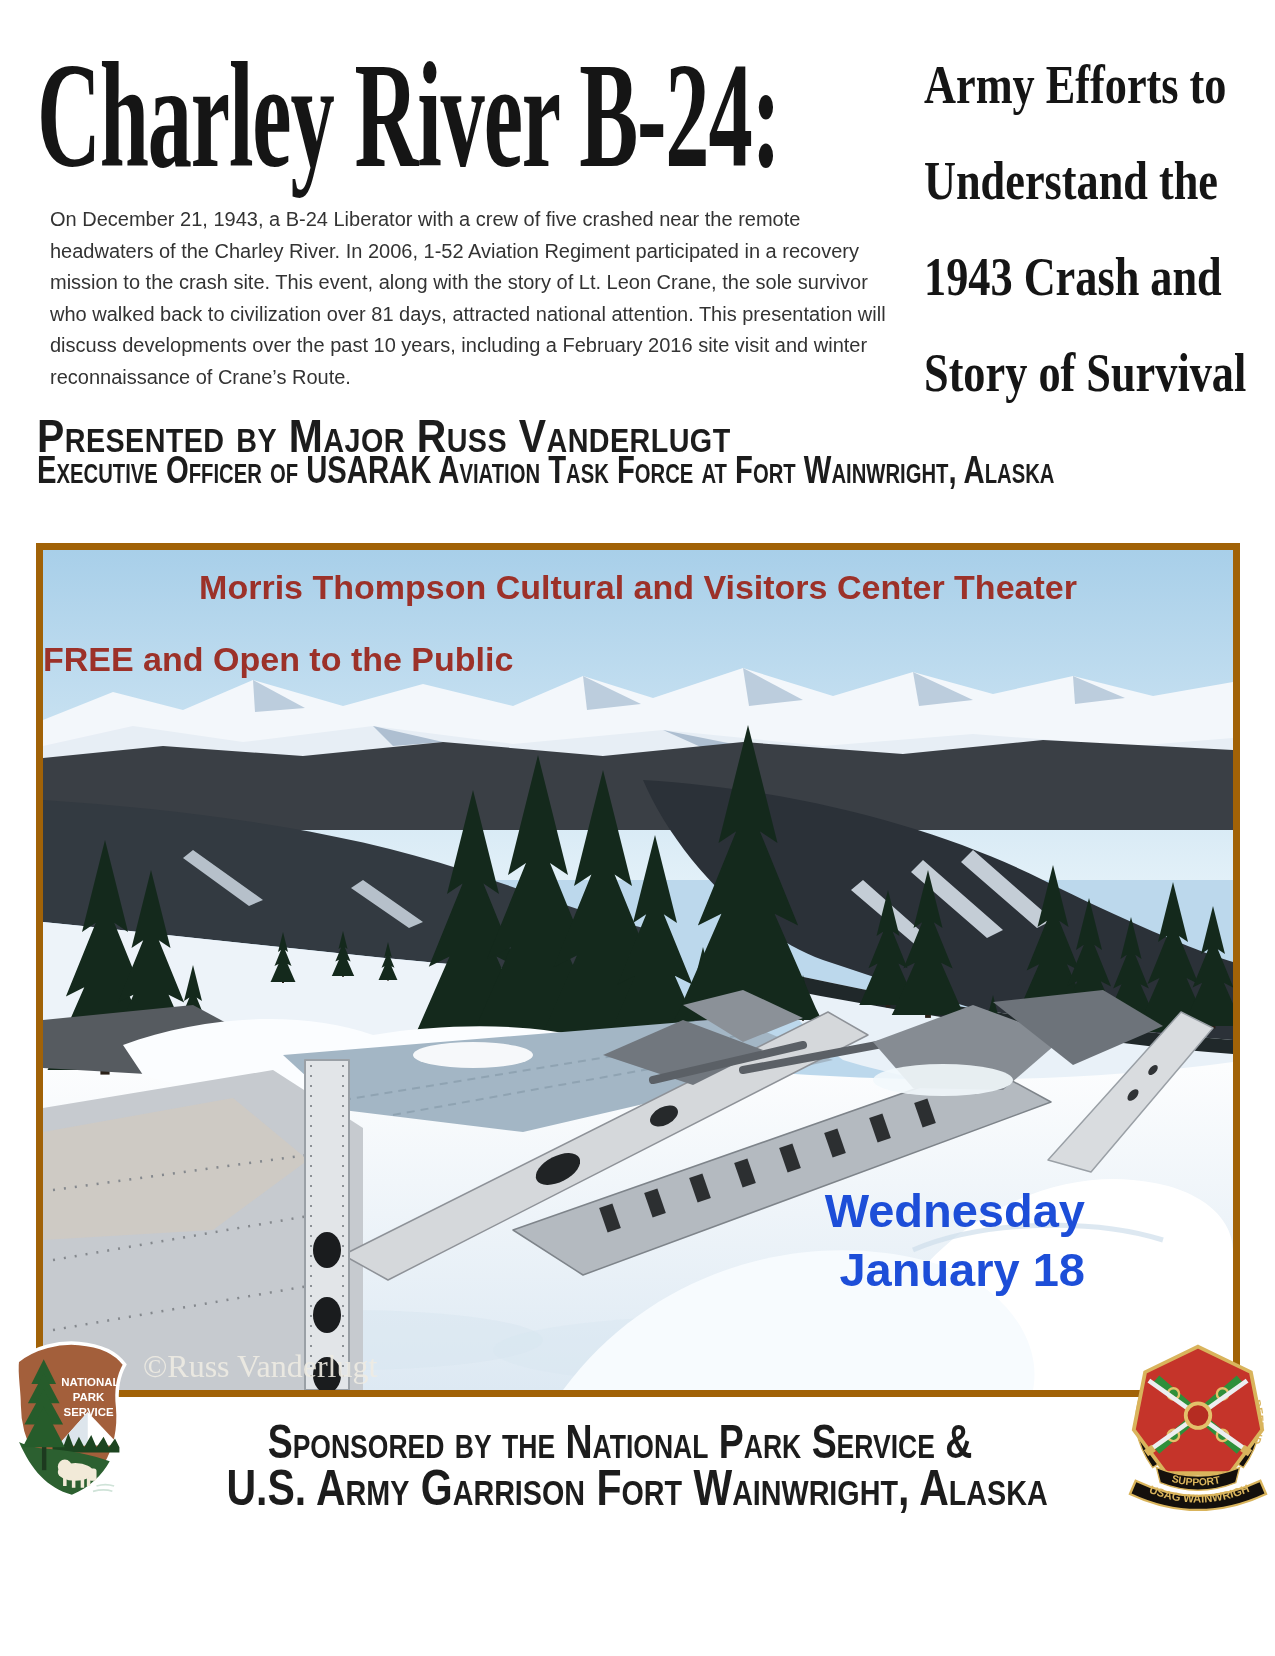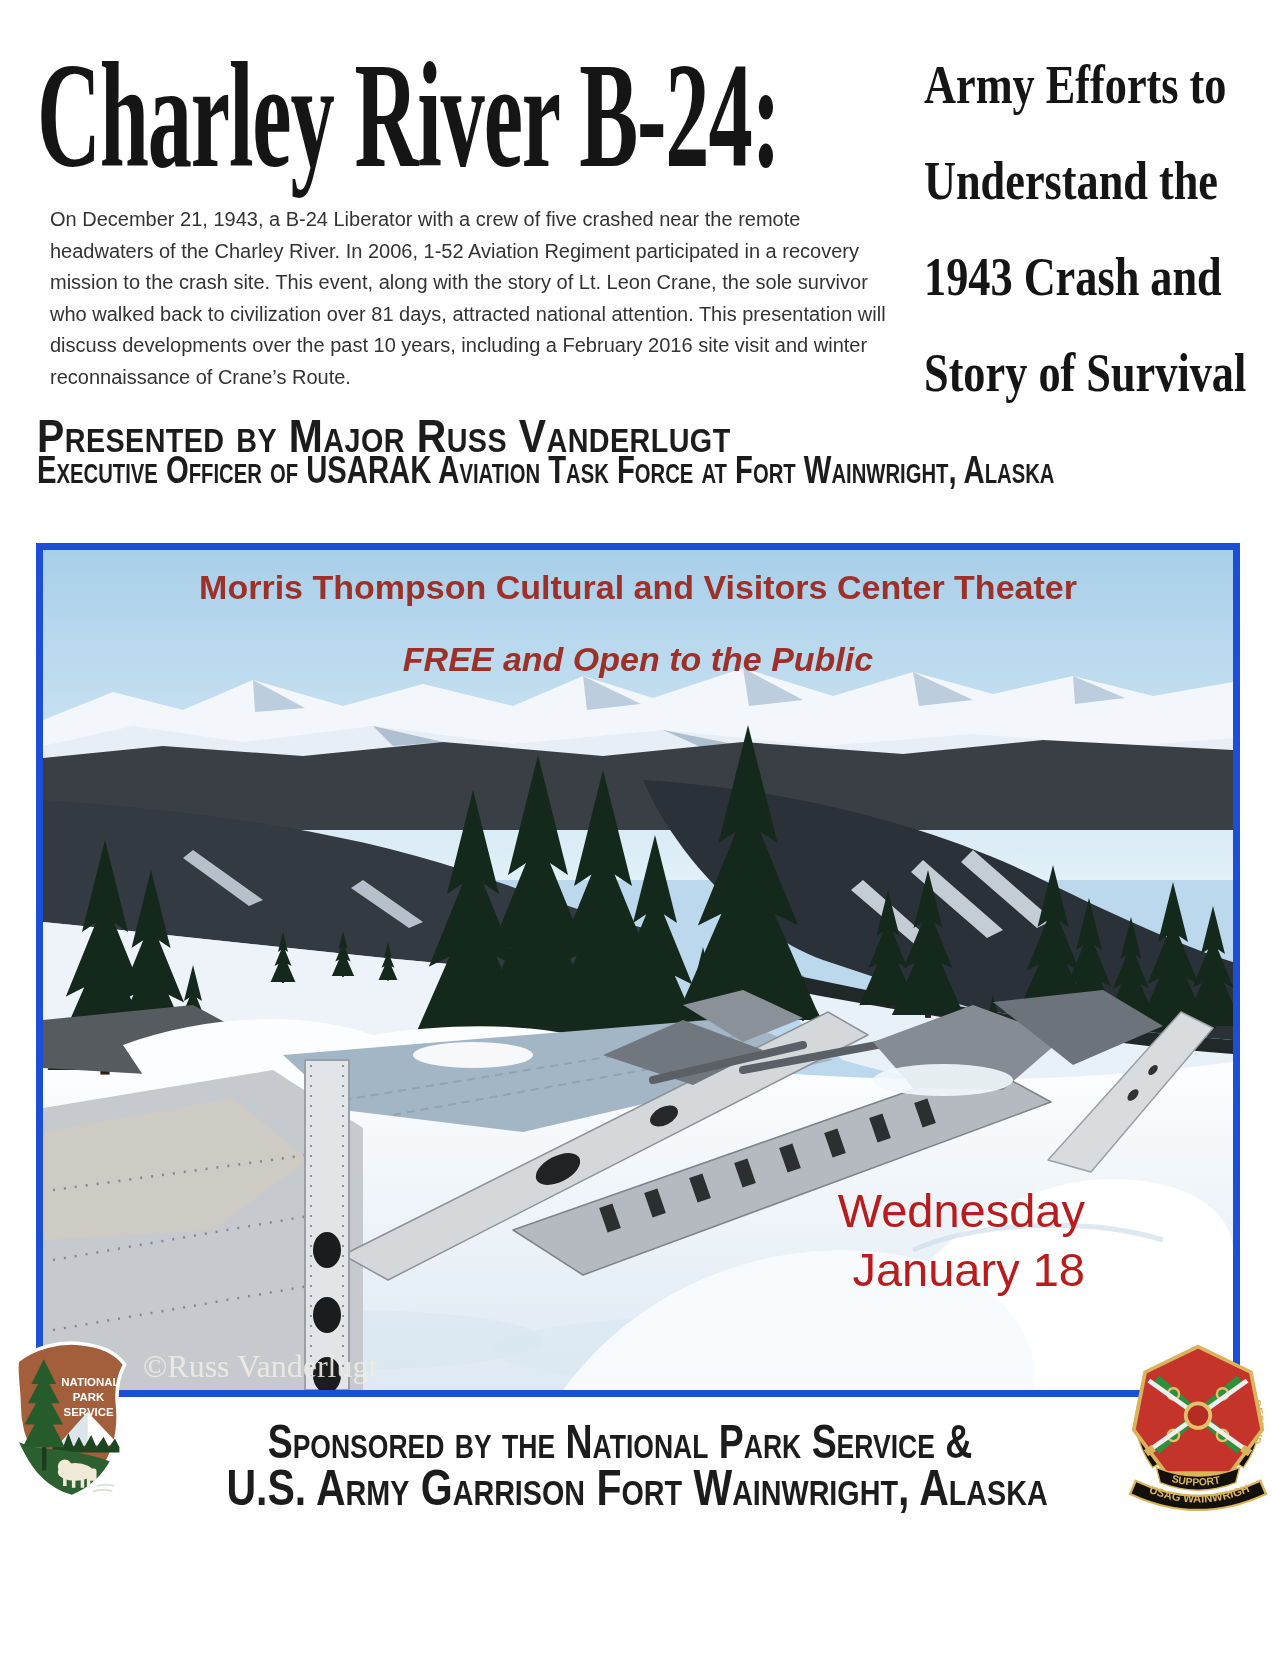--- a/index.html
+++ b/index.html
@@ -20,28 +20,28 @@
 
   .presented{position:absolute;left:37px;top:408px;font-weight:700;font-size:47px;
              font-variant:small-caps;letter-spacing:0.5px;white-space:nowrap;color:#1c1c1c;
              transform:scaleX(0.87);transform-origin:left top;}
   .presenter-title{position:absolute;left:37px;top:448px;font-weight:700;font-size:39px;
              font-variant:small-caps;white-space:nowrap;color:#1c1c1c;
              transform:scaleX(0.75);transform-origin:left top;}
 
   
   .photo{position:absolute;left:36px;top:543px;width:1190px;height:840px;
-         border:7px solid #1d4ed8;background:#bcd8ec;}
+         border:7px solid #a16207;background:#bcd8ec;}
   .photo svg.scene{position:absolute;left:0;top:0;width:100%;height:100%;display:block;}
   .venue{position:absolute;left:0;top:18px;width:100%;text-align:center;
          font-weight:700;font-size:34px;color:#9c3129;}
-  .admission{position:absolute;left:0;top:90px;width:100%;text-align:center;
-         font-weight:700;font-size:34px;color:#9c3129;font-style:italic;}
+  .admission{position:absolute;left:0;top:90px;width:100%;
+         font-weight:700;font-size:34px;color:#9c3129;}
   .when{position:absolute;right:148px;top:631px;text-align:right;
-        font-weight:400;font-size:47px;line-height:59px;color:#b91c1c;}
+        font-weight:700;font-size:47px;line-height:59px;color:#1d4ed8;}
   .when .date-line{padding-right:0px;}
   .when .time-line{padding-right:10px;}
   .credit{position:absolute;left:100px;top:798px;font-family:"Liberation Serif",serif;
           font-size:32px;color:#efece3;opacity:.9;}
 
   
   .nps{position:absolute;left:5px;top:1337px;width:132px;height:166px;}
   .crest{position:absolute;left:1117px;top:1341px;width:162px;height:170px;}
 
   

